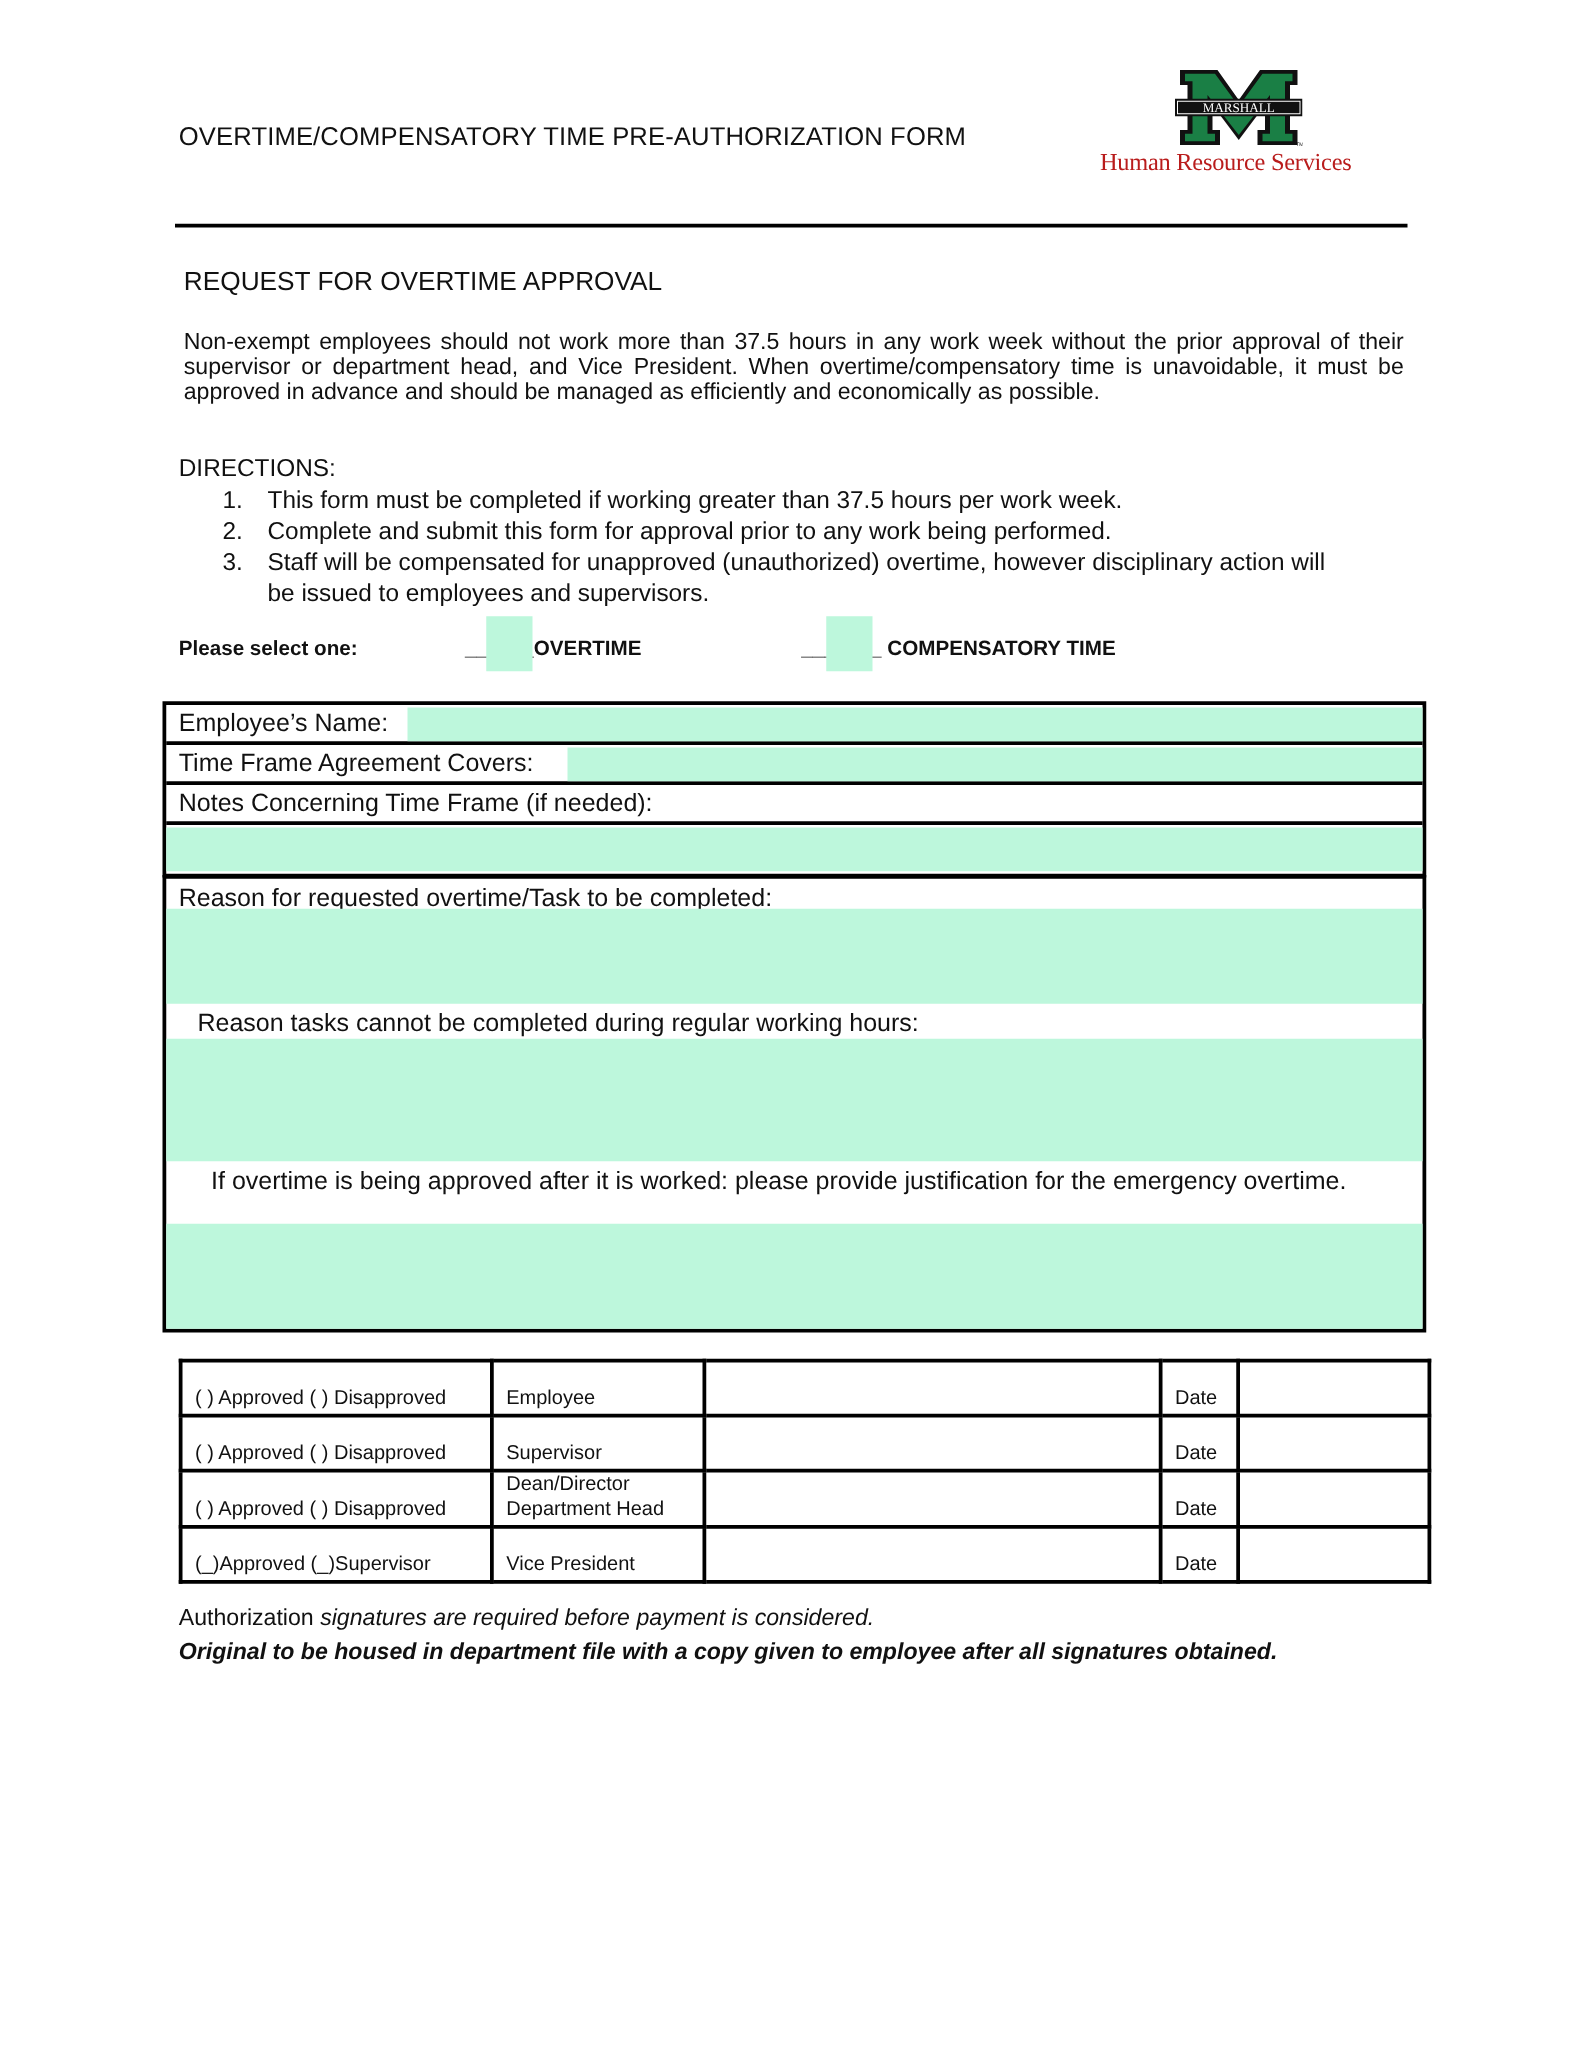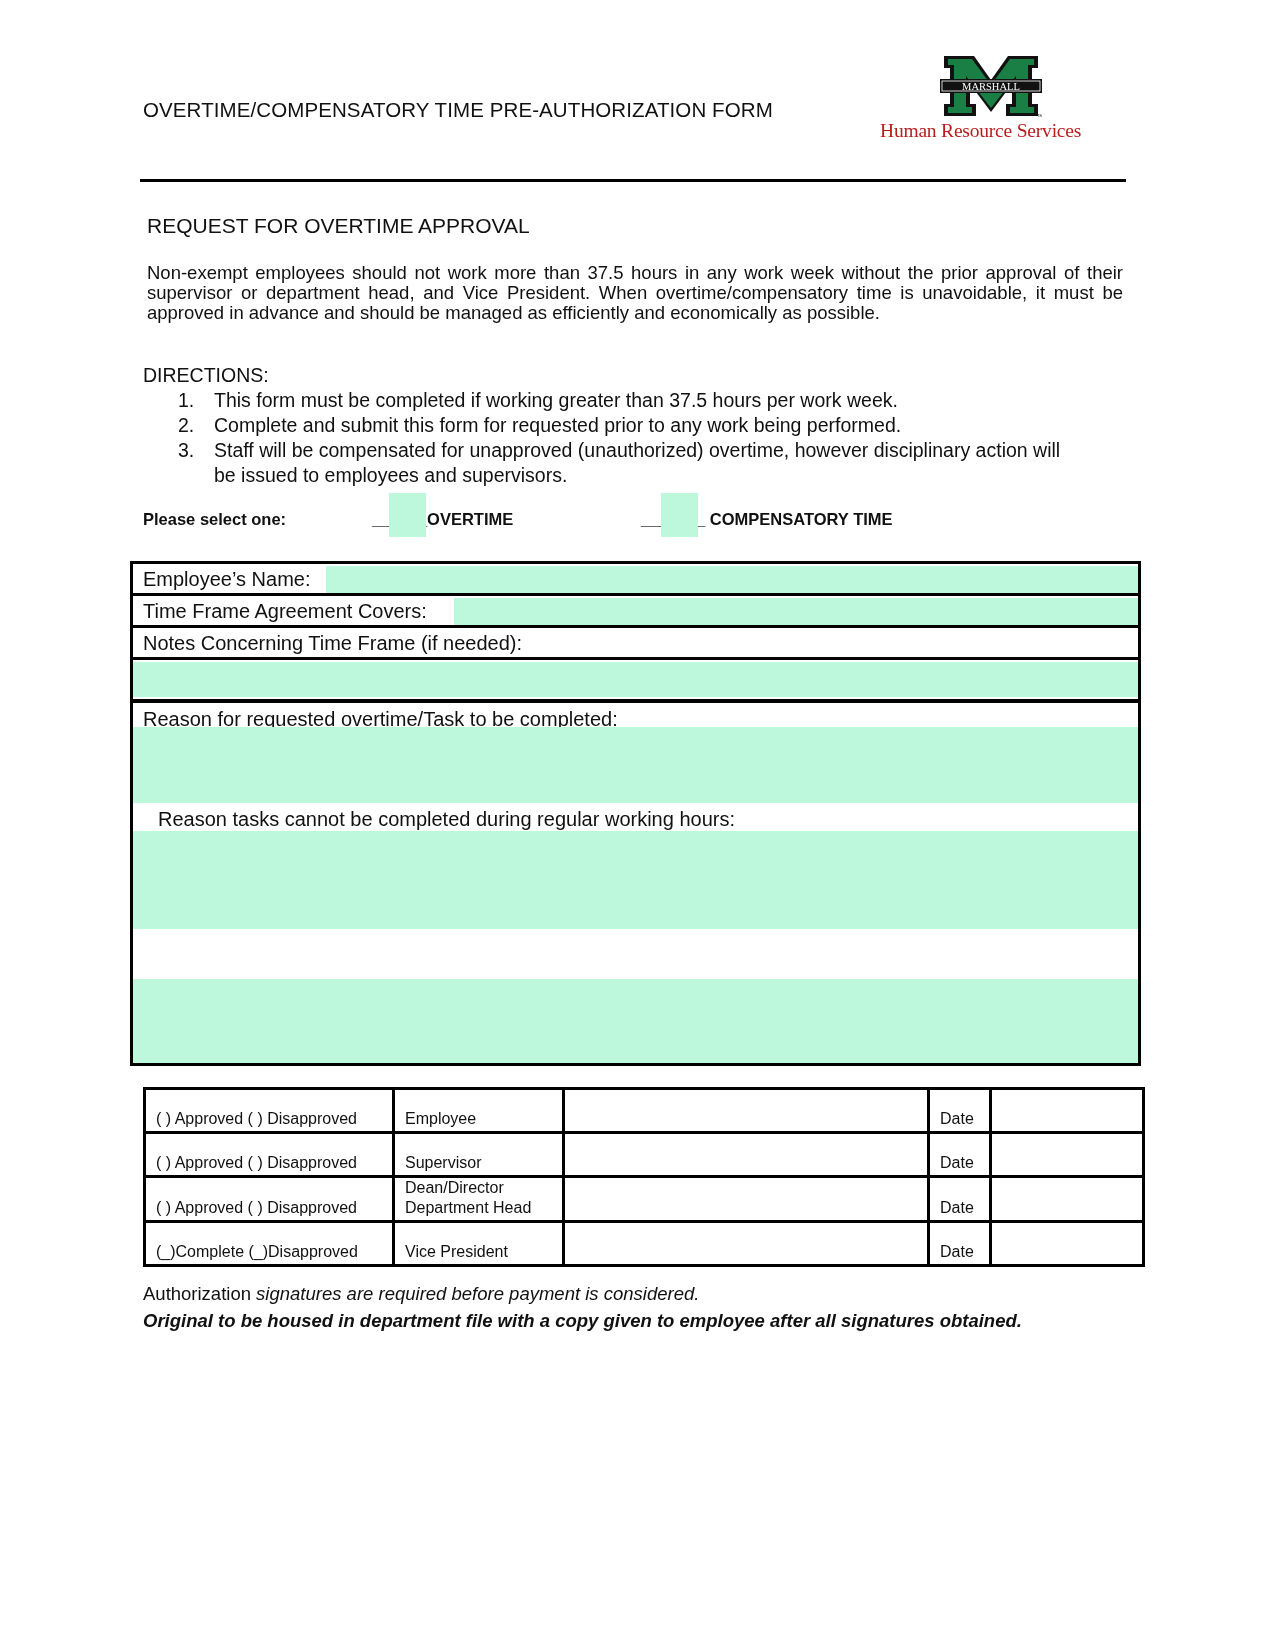--- a/index.html
+++ b/index.html
@@ -97,21 +97,21 @@
 <div class="abs intro">Non-exempt employees should not work more than 37.5 hours in any work week without the prior approval of their supervisor or department head, and Vice President. When overtime/compensatory time is unavoidable, it must be approved in advance and should be managed as efficiently and economically as possible.</div>
 
 <div class="abs directions-label">DIRECTIONS:</div>
 <div class="abs directions-list">
   <div class="item">
     <span class="num">1.</span>
     <span class="txt">This form must be completed if working greater than 37.5 hours per work week.</span>
   </div>
   <div class="item">
     <span class="num">2.</span>
-    <span class="txt">Complete and submit this form for requested prior to any work being performed.</span>
+    <span class="txt">Complete and submit this form for approval prior to any work being performed.</span>
   </div>
   <div class="item">
     <span class="num">3.</span>
     <span class="txt">Staff will be compensated for unapproved (unauthorized) overtime, however disciplinary action will be issued to employees and supervisors.</span>
   </div>
 </div>
 
 <div class="abs select-row">
   <span class="select-label">Please select one:</span>
   <span class="opt opt-overtime">______OVERTIME</span>
@@ -135,20 +135,21 @@
   <div class="ftrow" style="top:96px; height:39px; border-bottom:none;">
     <span class="fill" style="left:0; right:0; top:2px; bottom:2px;"></span>
   </div>
 </div>
 
 <div class="abs form-mid">
   <span class="mlbl" style="top:3px;">Reason for requested overtime/Task to be completed:</span>
   <span class="fill" style="left:0; right:0; top:24px; height:76px;"></span>
   <span class="mlbl" style="top:103px;margin-left:15px;">Reason tasks cannot be completed during regular working hours:</span>
   <span class="fill" style="left:0; right:0; top:128px; height:98px;"></span>
+  <span class="mlbl" style="top:229px; width:960px;">If overtime is being approved after it is worked: please provide justification for the emergency overtime.</span>
   <span class="fill" style="left:0; right:0; top:276px; bottom:0;"></span>
 </div>
 
 <table class="sig-table">
   <tbody>
       <tr>
     <td class="c1">( ) Approved ( ) Disapproved</td>
     <td class="c2"><span>Employee</span></td>
     <td class="c3"></td>
     <td class="c4">Date</td>
@@ -165,21 +166,21 @@
     <td class="c1">( ) Approved ( ) Disapproved</td>
     <td class="c2">
       <div>Dean/Director</div>
       <div>Department Head</div>
     </td>
     <td class="c3"></td>
     <td class="c4">Date</td>
     <td class="c5"></td>
   </tr>
   <tr>
-    <td class="c1">(_)Complete (_)Disapproved</td>
+    <td class="c1">(_)Approved (_)Supervisor</td>
     <td class="c2"><span>Vice President</span></td>
     <td class="c3"></td>
     <td class="c4">Date</td>
     <td class="c5"></td>
   </tr>
 </tbody>
   </table>
 
 <div class="abs footer1">
   <span>Authorization</span><span class="it"> signatures are required before payment is considered.</span>

